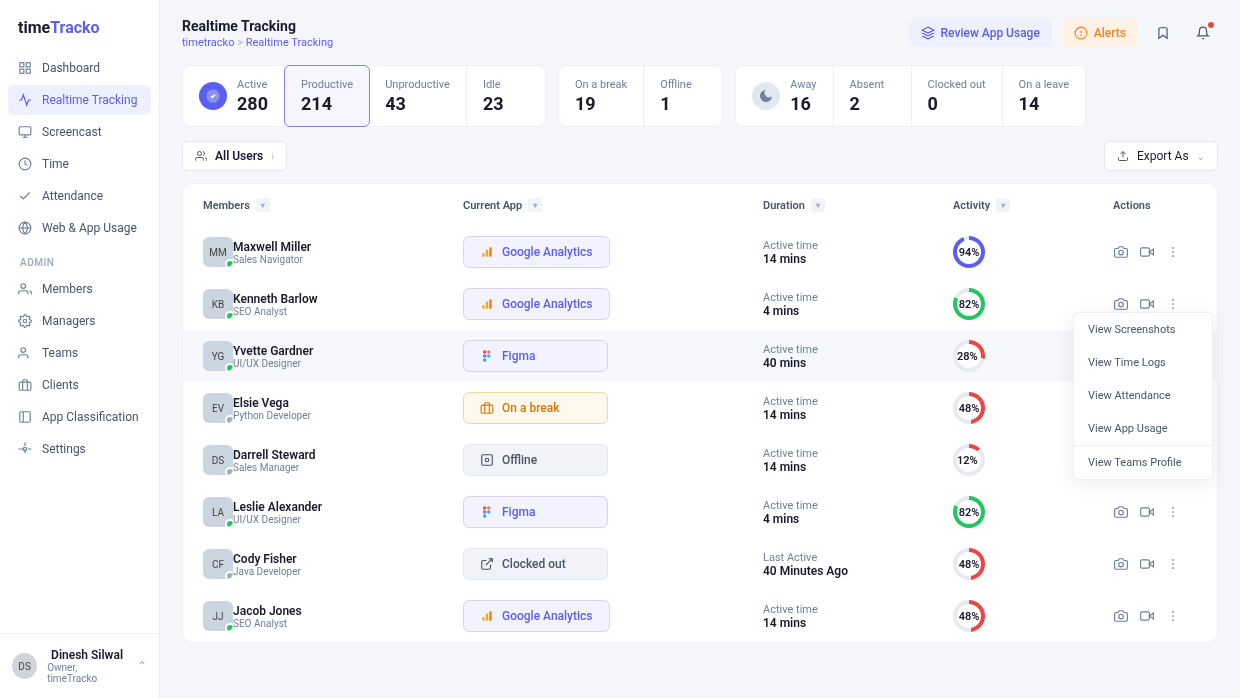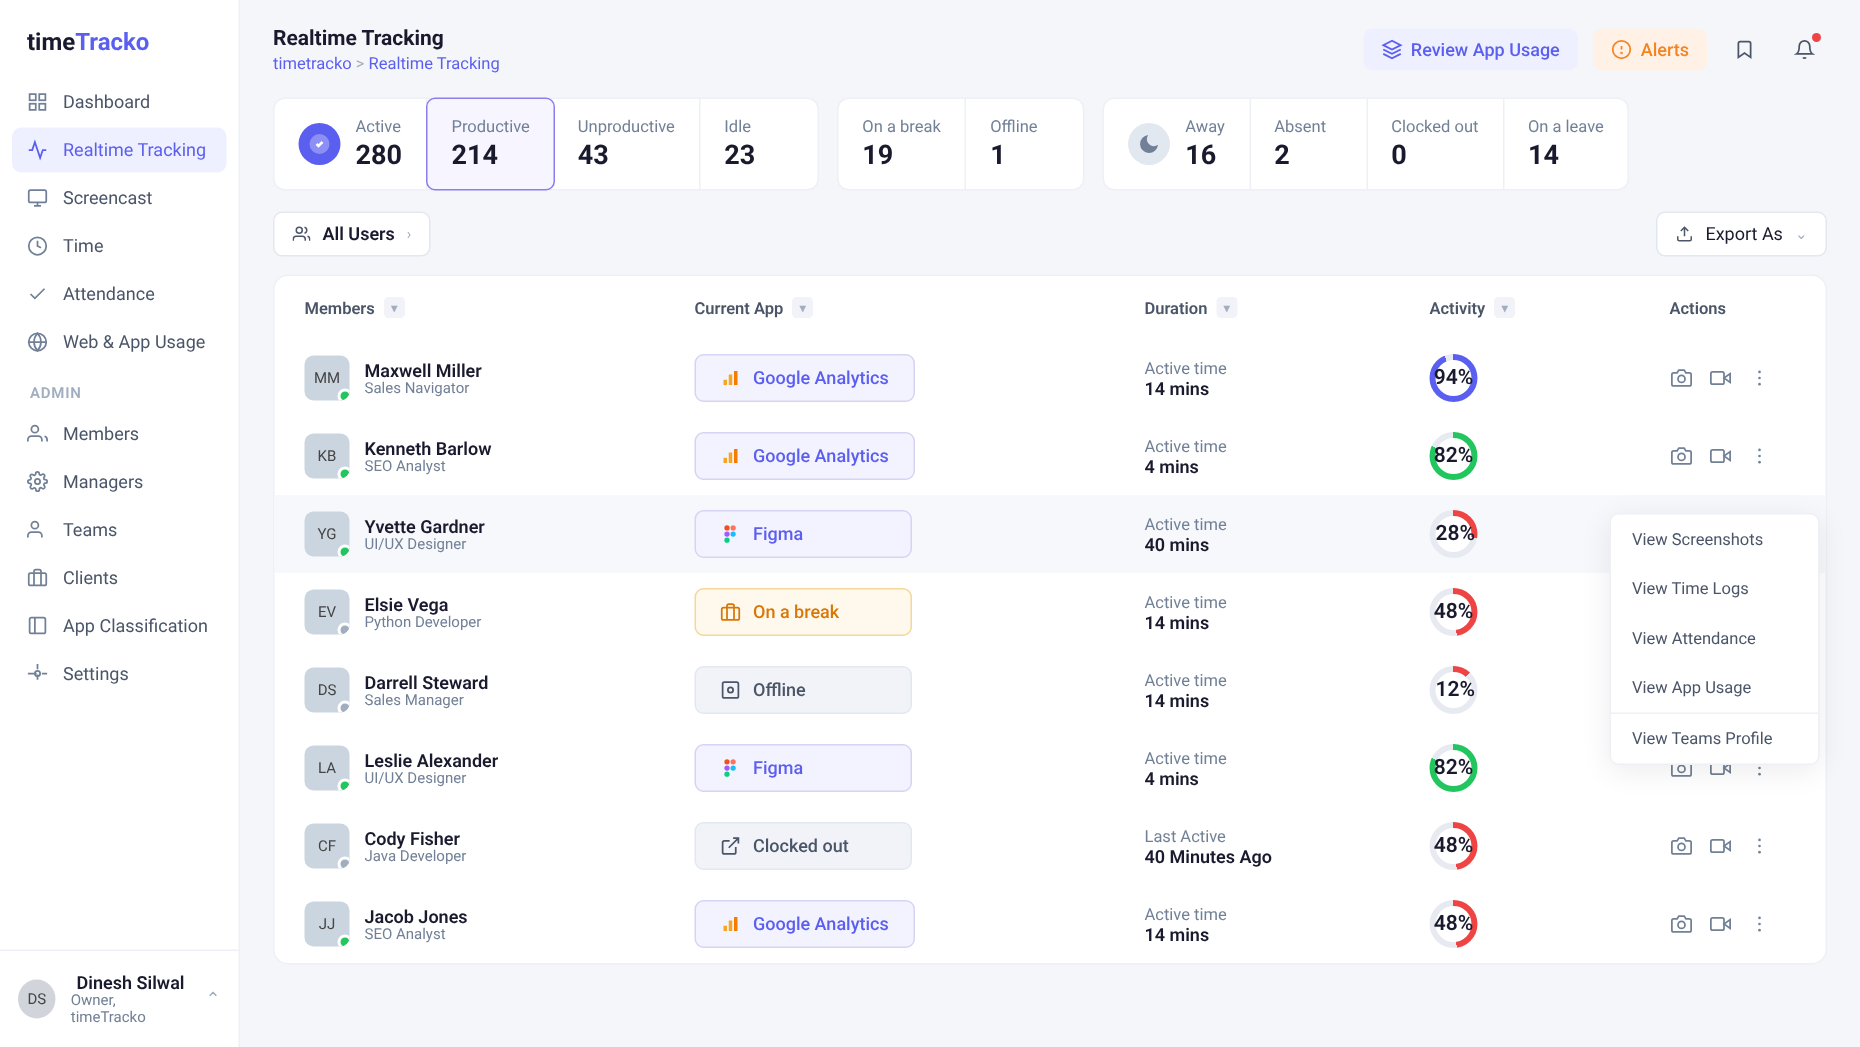--- a/index.html
+++ b/index.html
@@ -59,47 +59,47 @@
 
 
 .table { background: #fff; border: 1px solid #eef0f5; border-radius: 10px; overflow: visible; }
 .thead { display: grid; grid-template-columns: 260px 300px 190px 160px 110px; padding: 14px 20px; font-size: 11px; color: #4a5568; font-weight: 600; }
 .th { display: flex; align-items: center; gap: 6px; }
 .sort { width:14px; height:14px; display:inline-flex; align-items:center; justify-content:center; background:#f1f3f9; border-radius:3px; font-size:8px; color:#a0aec0; }
 .tbody {}
 .row { display: grid; grid-template-columns: 260px 300px 190px 160px 110px; align-items: center; padding: 10px 20px; position: relative; }
 .row.highlight { background:#f7f8fc; }
 
-.member { display: flex; gap: 10px; align-items: center; }
+.member { display: flex; align-items: center; }
 .avatar { width: 30px; height: 30px; border-radius: 6px; background: #cbd5e0; position: relative; display:flex; align-items:center; justify-content:center; font-size:10px; color:#444; overflow:hidden;}
 .status-dot { position: absolute; bottom: -2px; right: -2px; width: 10px; height: 10px; border-radius: 50%; border: 2px solid #fff; }
 .status-dot.green { background: #22c55e; }
 .status-dot.grey { background: #a0aec0; }
 .m-name { font-size: 12px; font-weight: 600; color: #1a1a2e; }
 .m-role { font-size: 10px; color: #718096; }
 
 .app-chip { display: inline-flex; align-items: center; gap: 8px; padding: 8px 16px; border-radius: 6px; font-size: 12px; font-weight: 500; min-width: 145px; }
 .app-chip.ga { background: #f3f2ff; border: 1px solid #d6d4f5; color: #5b5fef; }
 .app-chip.figma { background: #f3f2ff; border: 1px solid #d6d4f5; color: #5b5fef; }
 .app-chip.break { background: #fff8ec; border: 1px solid #f5d79a; color: #d97706; }
 .app-chip.offline { background: #f1f3f9; border: 1px solid #e2e8f0; color: #4a5568; }
 .app-chip.clocked { background: #f1f3f9; border: 1px solid #e2e8f0; color: #4a5568; }
 .chip-icon { width:14px; height:14px; display:inline-block; }
 
 .dur-label { font-size: 11px; color: #718096; }
 .dur-value { font-size: 12px; font-weight: 600; color: #1a1a2e; }
 
 .activity-ring { width: 32px; height: 32px; position: relative; display:flex; align-items:center; justify-content:center; }
-.ring-text { font-size: 14px; font-weight: 600; color: #1a1a2e; }
+.ring-text { font-size: 11px; font-weight: 600; color: #1a1a2e; }
 
 .actions { display: flex; gap: 10px; align-items: center; color: #718096; }
 .action-i { cursor: pointer; width:16px; height:16px; display:flex; align-items:center; justify-content:center;}
 
 
-.popup { position: absolute; background: #fff; border: 1px solid #eef0f5; border-radius: 6px; box-shadow: 0 4px 20px rgba(0,0,0,0.08); min-width: 140px; z-index: 10; right: 10px; top: 46px; }
+.popup { position: absolute; background: #fff; border: 1px solid #eef0f5; border-radius: 6px; box-shadow: 0 4px 20px rgba(0,0,0,0.08); min-width: 140px; z-index: 10; right: 10px; top: 16px; }
 .popup-item { padding: 10px 14px; font-size: 11px; color: #4a5568; cursor: pointer; }
 .popup-divider { height:1px; background:#eef0f5; }
 
 svg { display: block; }
 </style>
 </head>
 <body>
 
 <div class="app">
 

